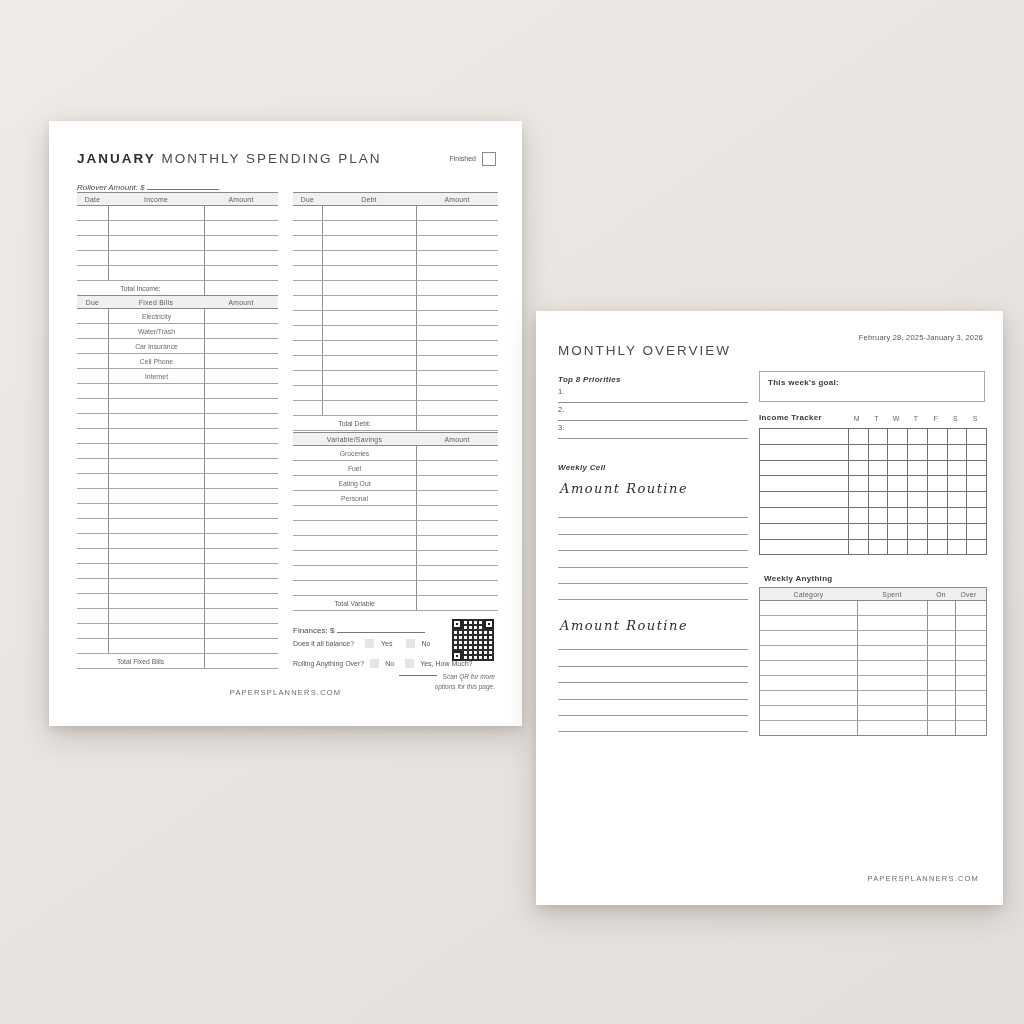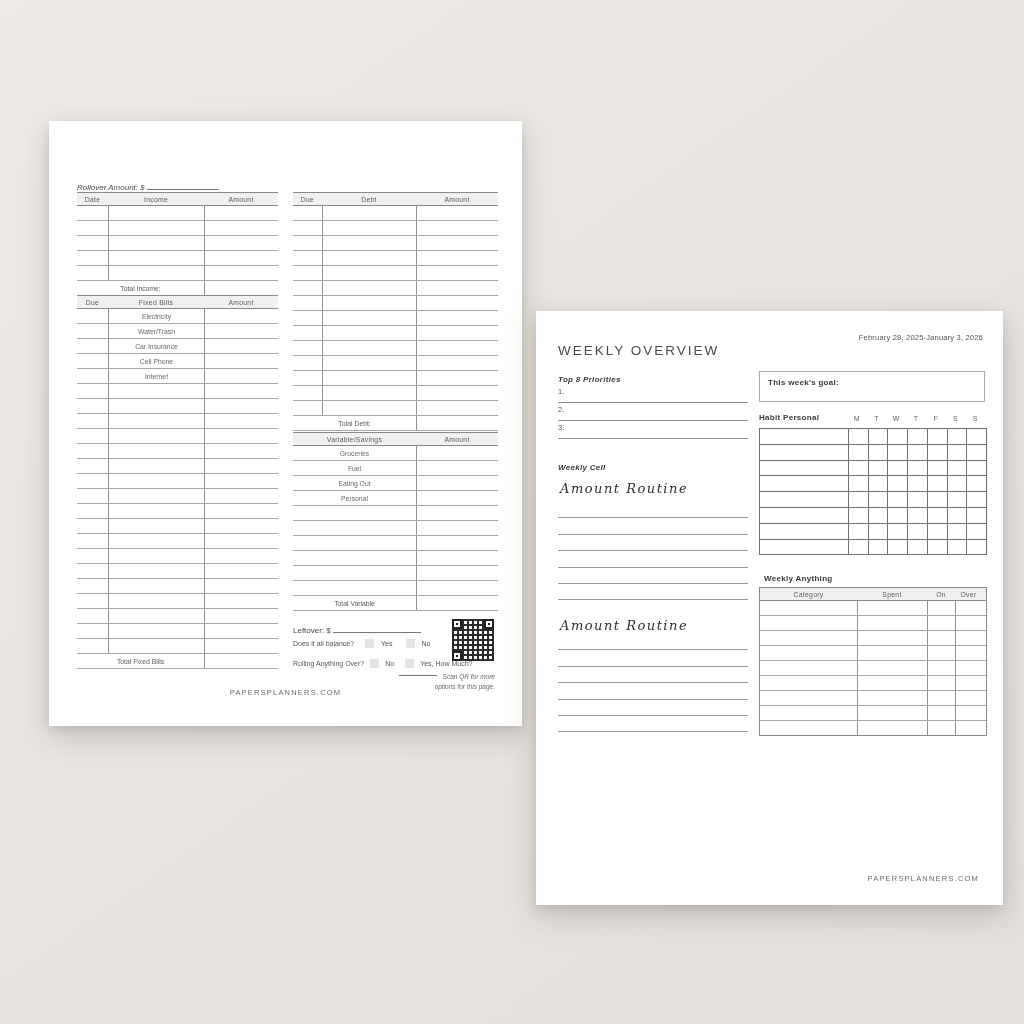--- a/index.html
+++ b/index.html
@@ -64,20 +64,27 @@
   .qr-marker{position:absolute;width:10px;height:10px;border:2px solid #222;background:#fff;box-sizing:border-box;}
   .qr-marker::after{content:"";position:absolute;left:2px;top:2px;width:2px;height:2px;background:#222;}
   .qr-m1{left:0;top:0;} .qr-m2{right:0;top:0;} .qr-m3{left:0;bottom:0;}
   .qr-caption{font-size:6.5px;font-style:italic;color:#6a6a6a;text-align:right;line-height:1.5;}
 </style>
 </head>
 <body>
 
 <div class="page" id="left-page">
 
+  <div class="abs" style="left:28px;top:30px;right:26px;display:flex;justify-content:space-between;align-items:center;">
+    <div class="page-title"><b>JANUARY</b><span> MONTHLY SPENDING PLAN</span></div>
+    <div style="display:flex;align-items:center;gap:6px;">
+      <span class="tiny">Finished</span>
+      <span class="cb-outline"></span>
+    </div>
+  </div>
 
   <div class="abs" style="left:28px;top:60px;font-size:8px;font-style:italic;color:#4a4a4a;">
     <span>Rollover Amount:  $</span>
     <span class="fill-line" style="width:72px;"></span>
   </div>
 
   <div class="mtable" style="left:28px;top:71px;width:201px;">
       <div class="t-head">
         <div class="t-hcell" style="width: 31px;">Date</div>
         <div class="t-hcell" style="width: 96px;">Income</div>
@@ -368,21 +375,21 @@
         <div class="t-cell" style="width: 123px;"></div>
         <div class="t-cell vline" style="width: 82px;"></div>
       </div>
       <div class="t-row t-total">
         <div class="t-cell total-label" style="width: 123px;">Total Variable</div>
         <div class="t-cell vline" style="width: 82px;"></div>
       </div>
     </div>
 
   <div class="abs" style="left:244px;top:503px;font-size:8px;color:#4a4a4a;">
-    <span>Leftover:  $</span>
+    <span>Finances:  $</span>
     <span class="fill-line" style="width:88px;"></span>
   </div>
 
   <div class="abs" style="left:244px;top:518px;display:flex;align-items:center;gap:7px;">
     <span class="tiny">Does it all balance?</span>
     <span class="cb-fill" style="margin-left:4px;"></span>
     <span class="tiny">Yes</span>
     <span class="cb-fill" style="margin-left:6px;"></span>
     <span class="tiny">No</span>
   </div>
@@ -406,34 +413,34 @@
     <div>options for this page.</div>
   </div>
 
   <div class="abs footer" style="left:0;right:0;top:567px;text-align:center;">PAPERSPLANNERS.COM</div>
 </div>
 
 <div class="page" id="right-page">
 
   <div class="abs tiny" style="right:20px;top:22px;font-size:7.5px;letter-spacing:.2px;">February 28, 2025-January 3, 2026</div>
 
-  <div class="abs page-title" style="left:22px;top:32px;">WEEKLY OVERVIEW</div>
+  <div class="abs page-title" style="left:22px;top:32px;">MONTHLY OVERVIEW</div>
 
   <div class="abs lbl-bold-italic" style="left:22px;top:64px;">Top 8 Priorities</div>
   <div class="abs" style="left:22px;top:76px;width:190px;">
       <div class="p-item" style="margin-bottom: 2px;"><span>1.</span></div>
       <div class="p-item" style="margin-bottom: 2px;"><span>2.</span></div>
       <div class="p-item" style="margin-bottom: 2px;"><span>3.</span></div>
     </div>
 
   <div class="goal-box" style="left:223px;top:60px;width:226px;height:31px;">
     <span class="lbl-bold">This week's goal:</span>
   </div>
 
-  <div class="abs lbl-bold" style="left:223px;top:102px;font-size:8px;">Habit Personal</div>
+  <div class="abs lbl-bold" style="left:223px;top:102px;font-size:8px;">Income Tracker</div>
   <div class="day-row" style="left:311px;top:104px;width:138px;">
       <div class="day-cell">M</div>
       <div class="day-cell">T</div>
       <div class="day-cell">W</div>
       <div class="day-cell">T</div>
       <div class="day-cell">F</div>
       <div class="day-cell">S</div>
       <div class="day-cell">S</div>
     </div>
   <div class="hgrid" style="left:223px;top:117px;width:226px;">

